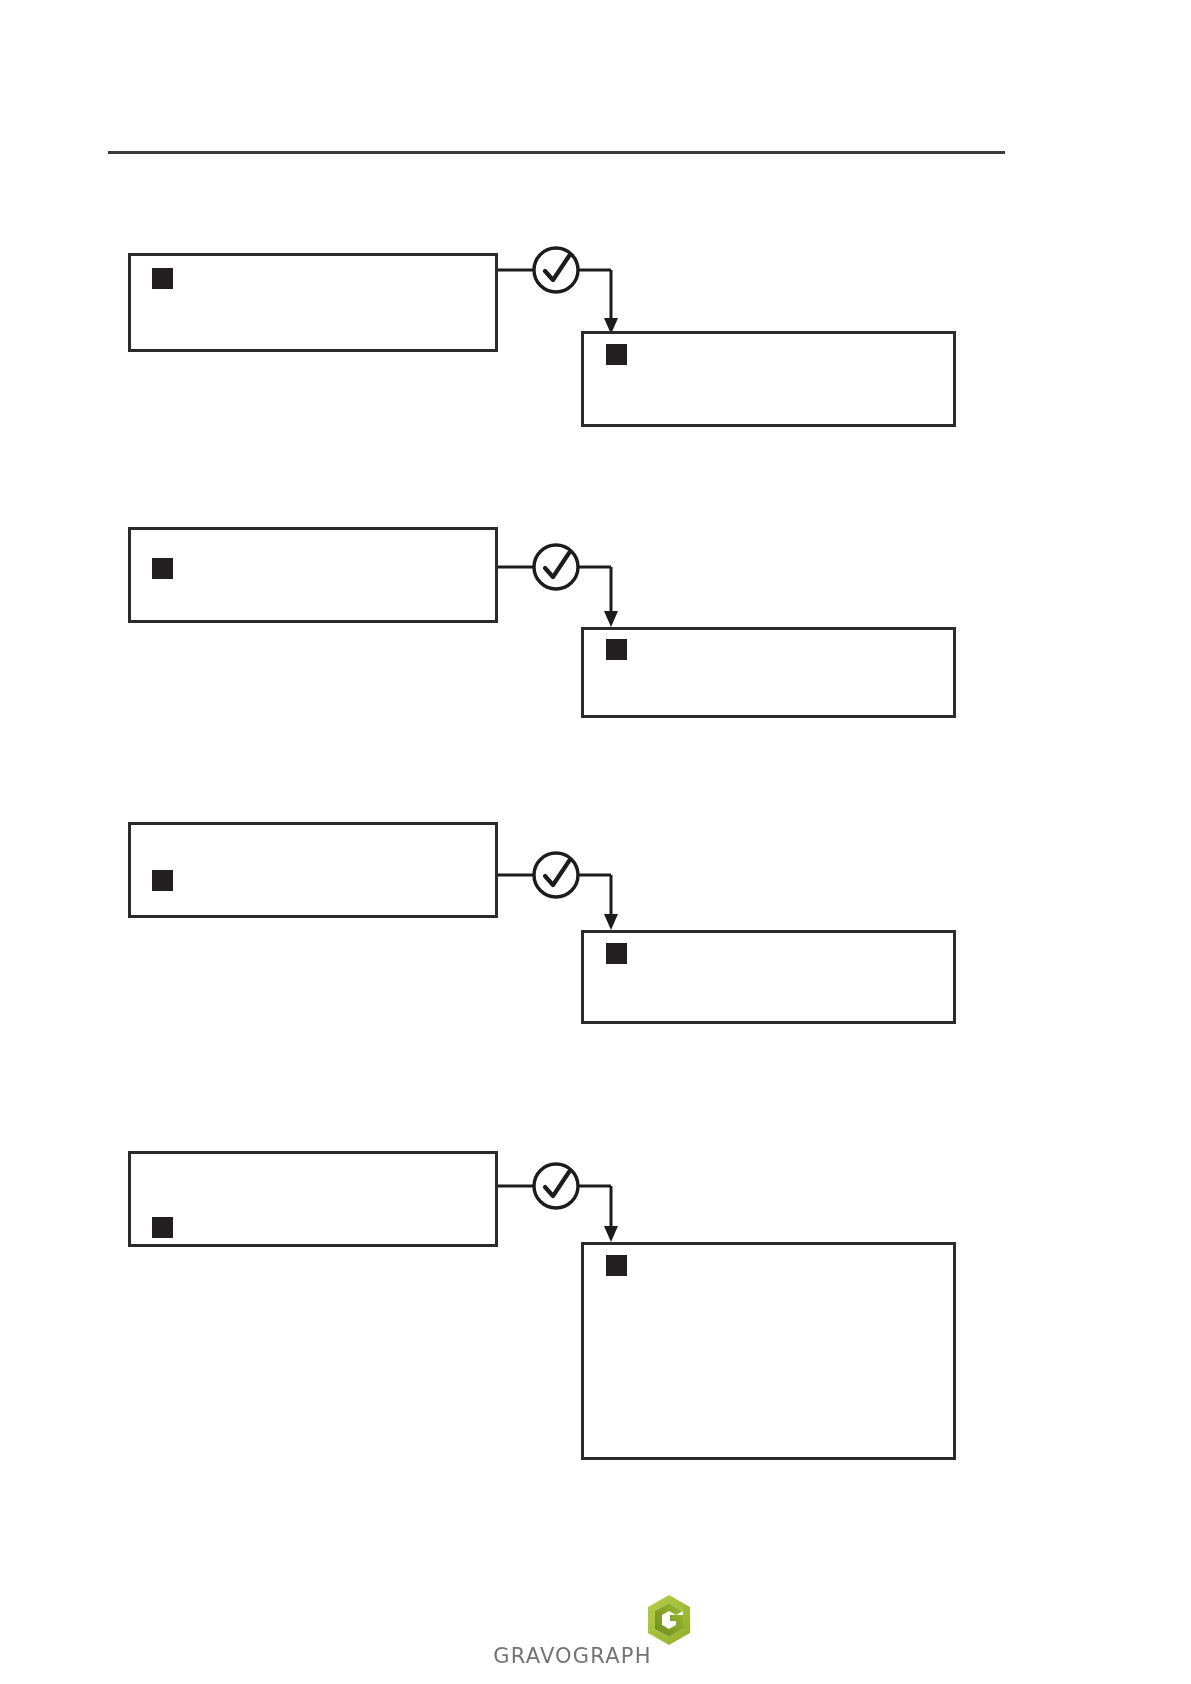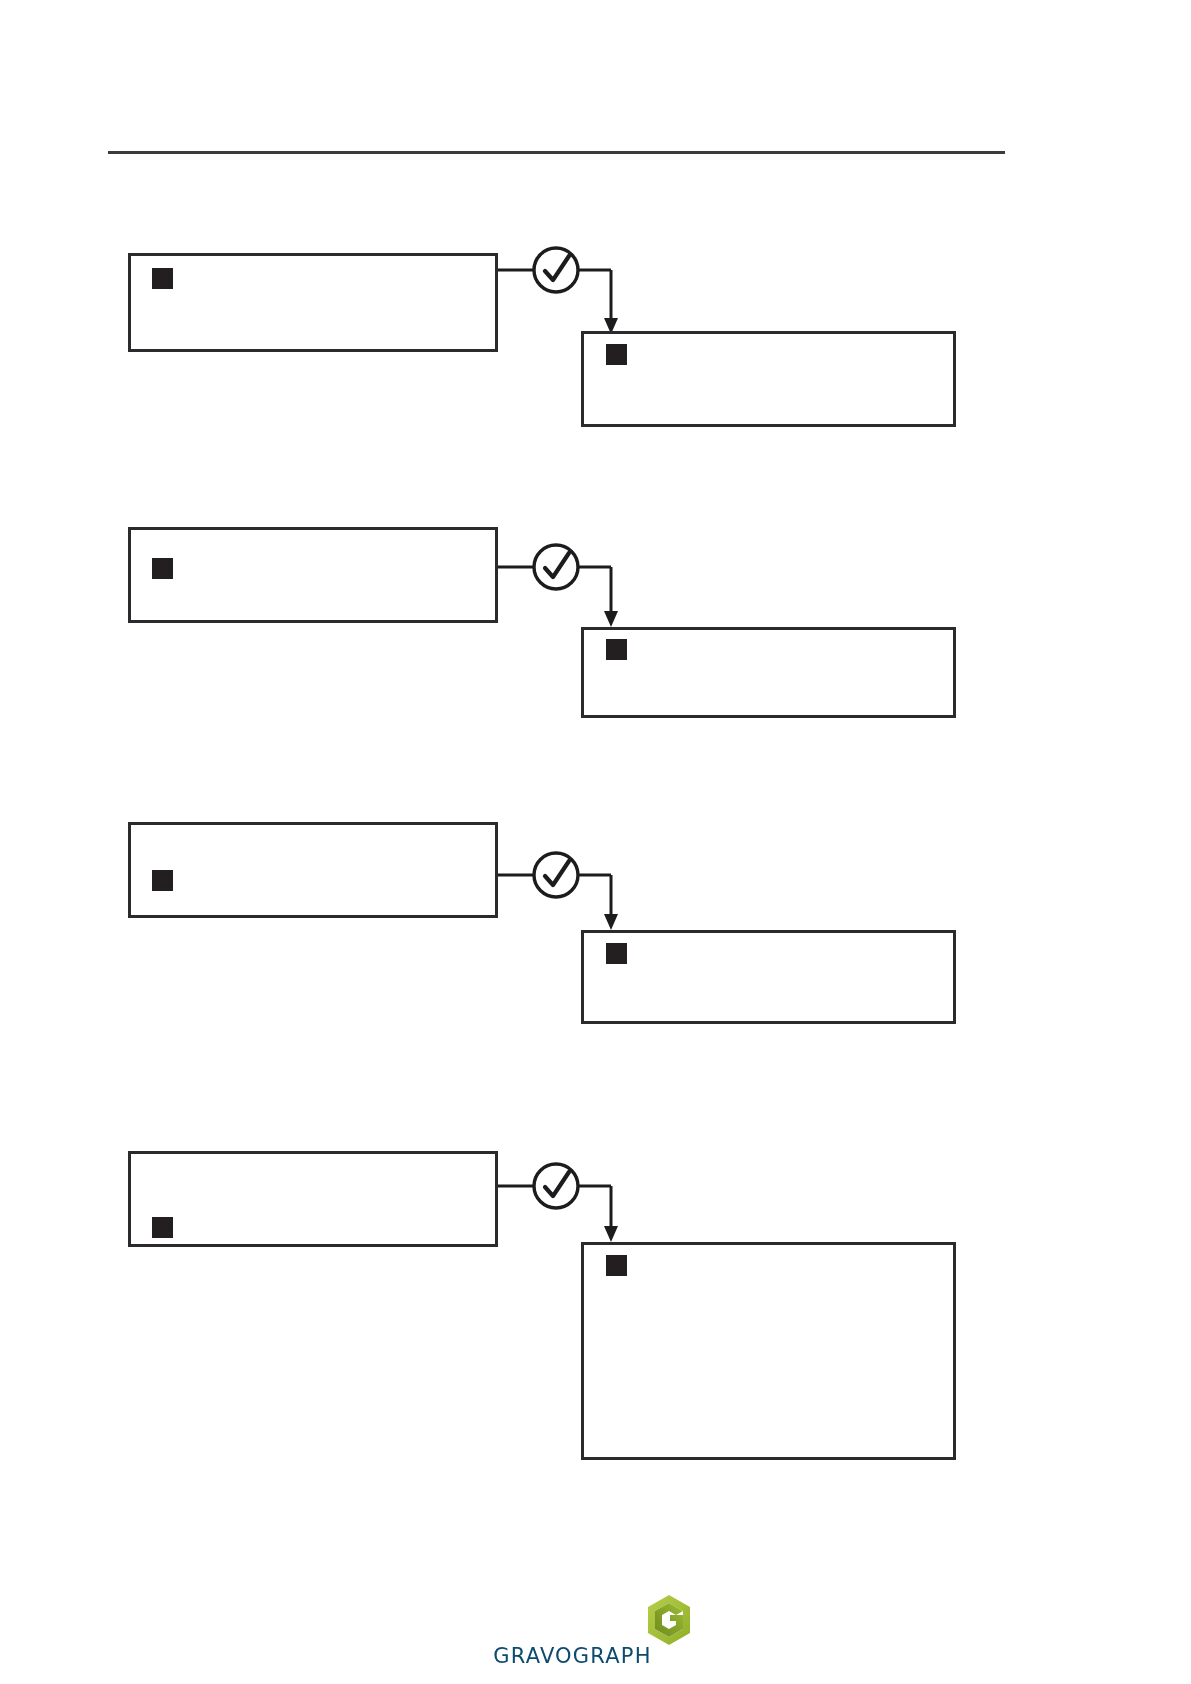--- a/index.html
+++ b/index.html
@@ -67,21 +67,21 @@
   .logo-inner {
     position: relative;
     display: flex;
     align-items: flex-end;
     height: 62px;
   }
   .logo-wordmark {
     font-family: "DejaVu Sans", sans-serif;
     font-size: 30px;
     letter-spacing: 1.2px;
-    color: #0c4a6e;
+    color: #737373;
     font-variant: small-caps;
     text-transform: lowercase;
     line-height: 1;
     position: relative;
     top: 14px;
   }
   .logo-wordmark::first-letter { font-size: 30px; }
   .logo-mark {
     position: relative;
     left: -6px;

